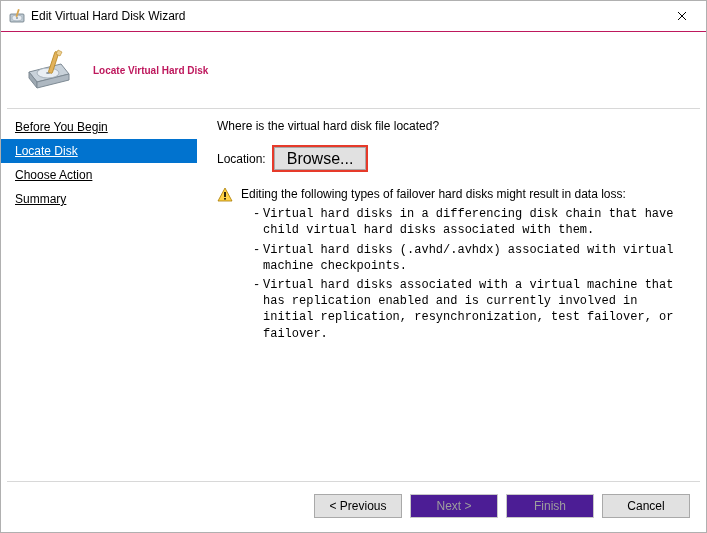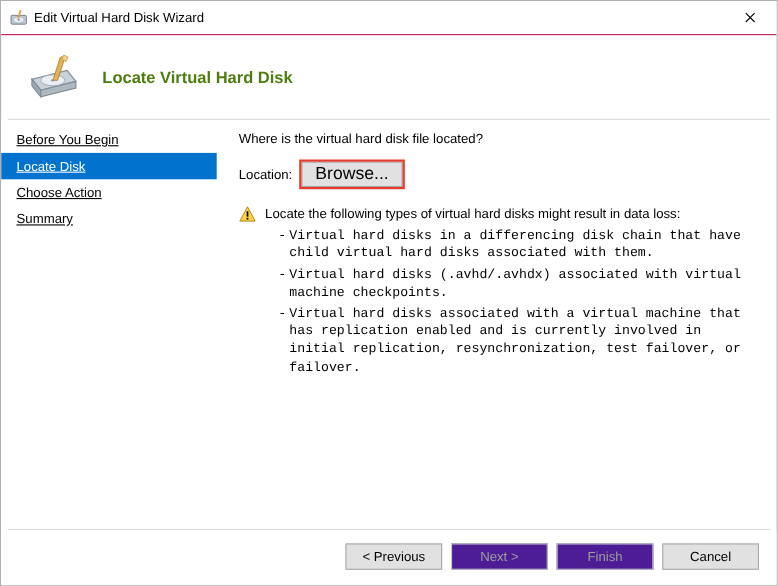--- a/index.html
+++ b/index.html
@@ -31,21 +31,21 @@
       cursor: default;
     }
 
     .header-section {
       padding: 14px 24px 14px 24px;
       display: flex;
       align-items: center;
       gap: 20px;
     }
     .header-icon { width: 48px; height: 48px; flex-shrink: 0; }
-    .header-title { font-size: 15px; font-weight: 600; color: #4d7c0f; }
+    .header-title { font-size: 10px; font-weight: 600; color: #be185d; }
 
     .divider { height: 1px; background: #d8d8d8; margin: 0 6px; }
 
     .main-area {
       flex: 1;
       display: flex;
       overflow: hidden;
     }
     .sidebar {
       width: 196px;
@@ -191,21 +191,21 @@
       <button class="browse-btn">Browse...</button>
     </div>
 
     <div class="warn-block">
       <svg class="warn-icon" viewBox="0 0 16 16">
         <path d="M8 1 L15 14 L1 14 Z" fill="#ffd348" stroke="#a87a00" stroke-width="0.8"></path>
         <rect x="7.2" y="5" width="1.6" height="5" fill="#000"></rect>
         <rect x="7.2" y="11" width="1.6" height="1.6" fill="#000"></rect>
       </svg>
       <div class="warn-content">
-        <div class="warn-heading">Locate the following types of virtual hard disks might result in data loss:</div>
+        <div class="warn-heading">Editing the following types of failover hard disks might result in data loss:</div>
         <ul class="warn-list">
           <li>Virtual hard disks in a differencing disk chain that have child virtual hard disks associated with them.</li>
           <li>Virtual hard disks (.avhd/.avhdx) associated with virtual machine checkpoints.</li>
           <li>Virtual hard disks associated with a virtual machine that has replication enabled and is currently involved in initial replication, resynchronization, test failover, or failover.</li>
         </ul>
       </div>
     </div>
   </div>
 </div>
 

